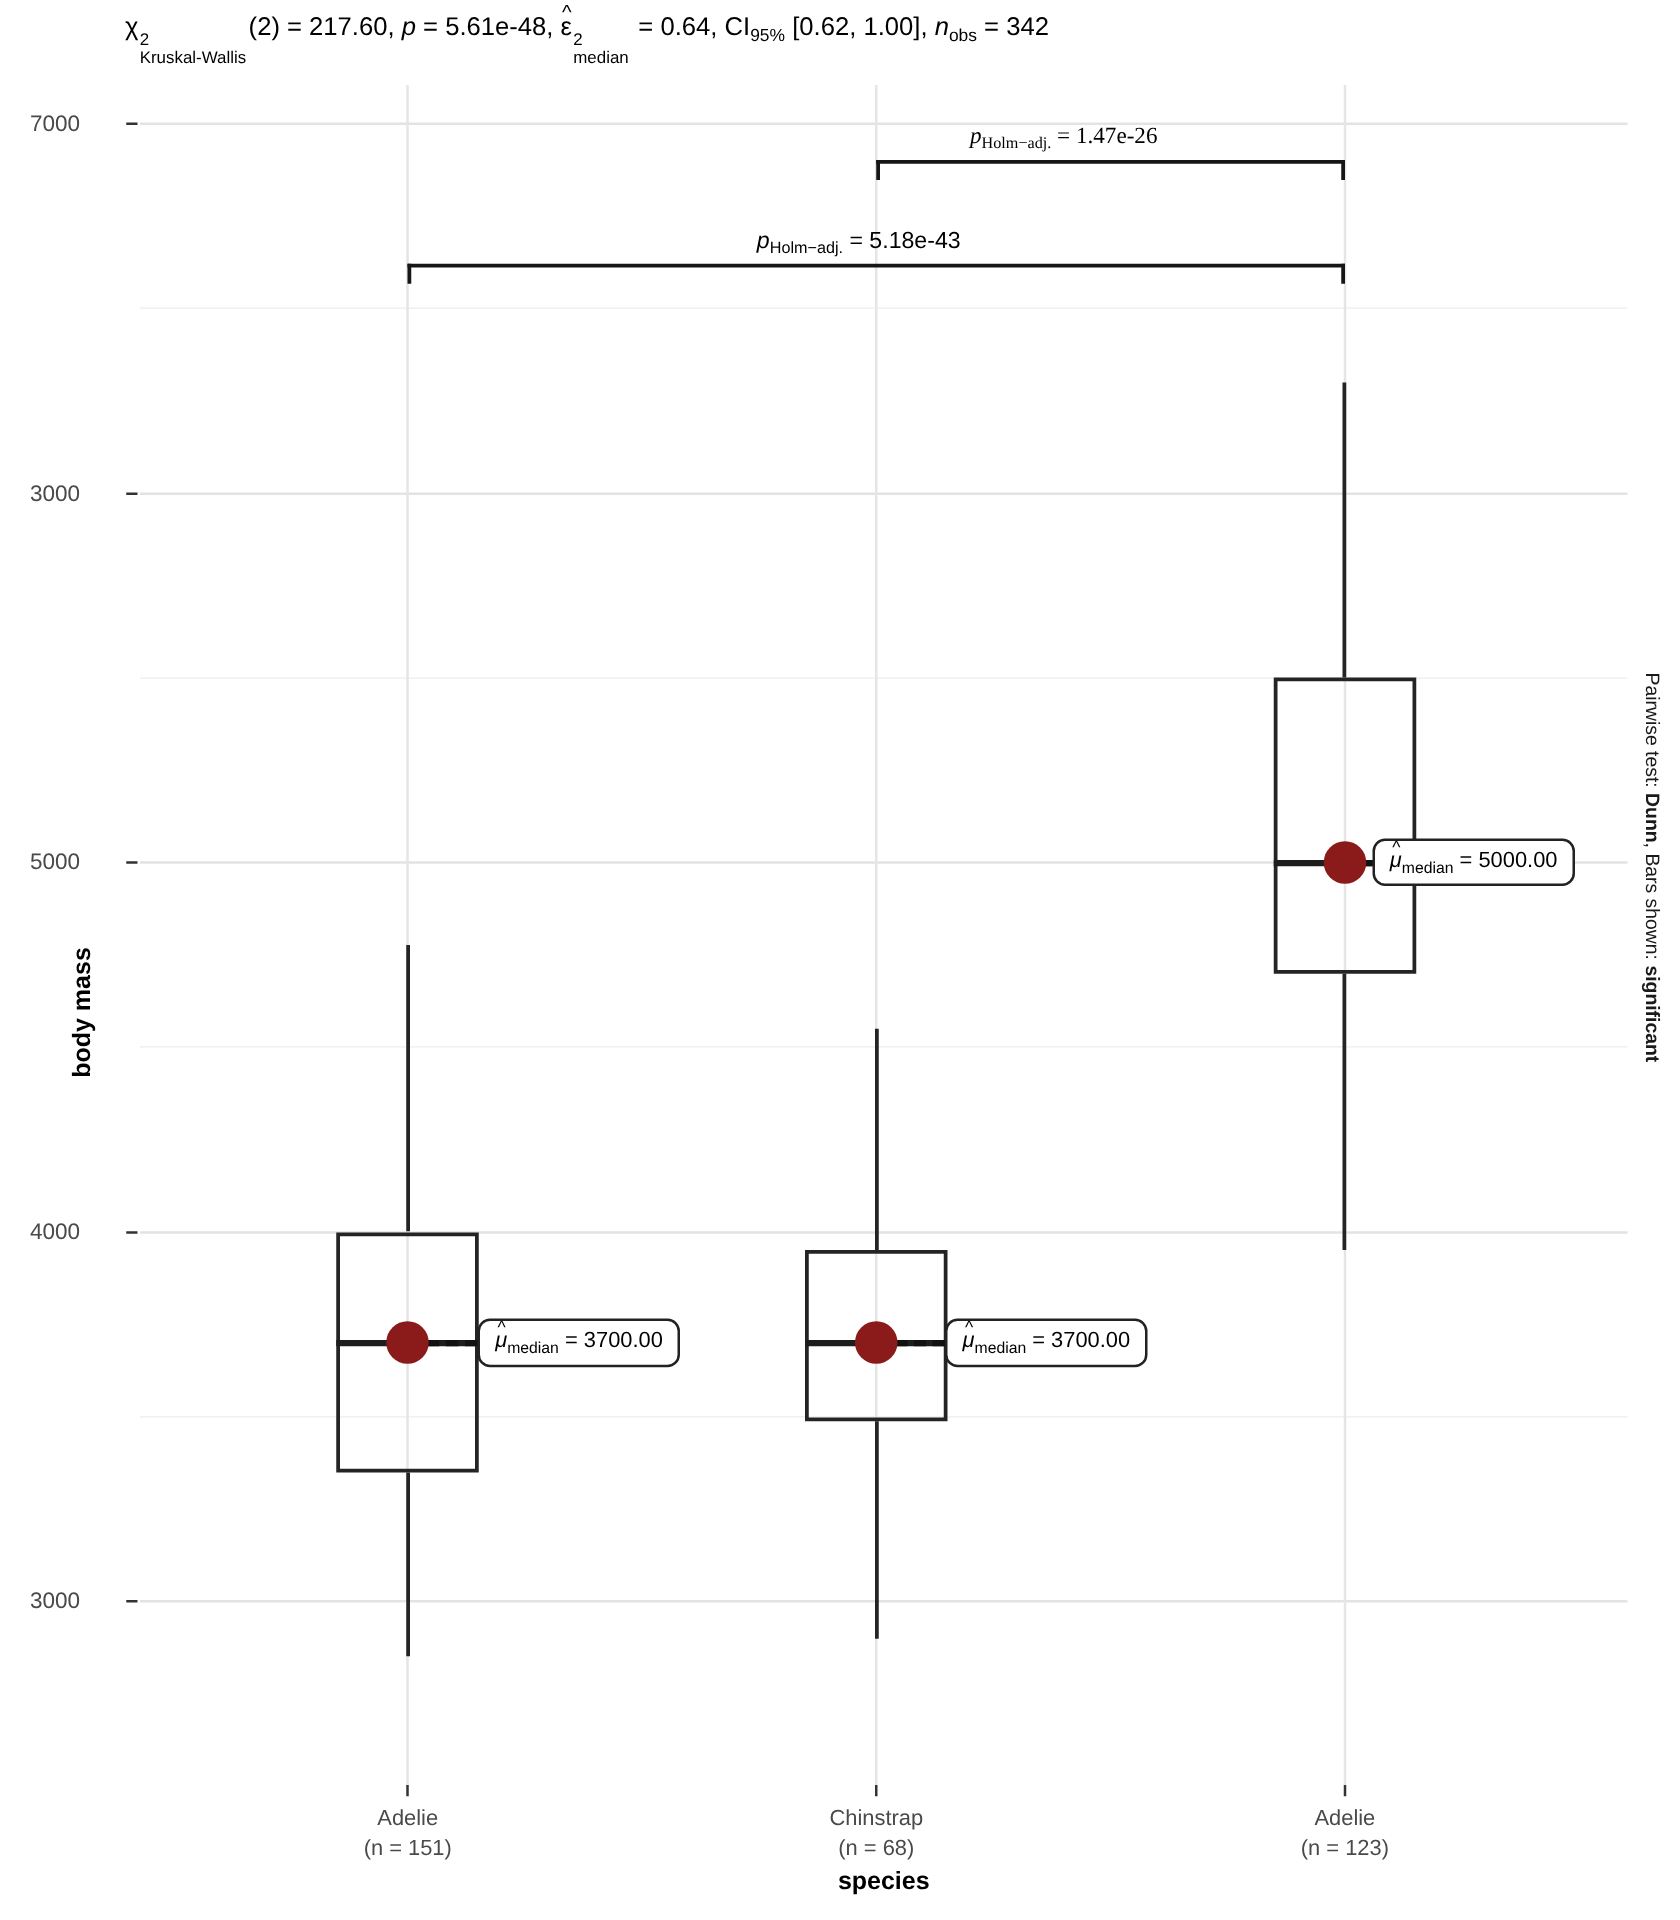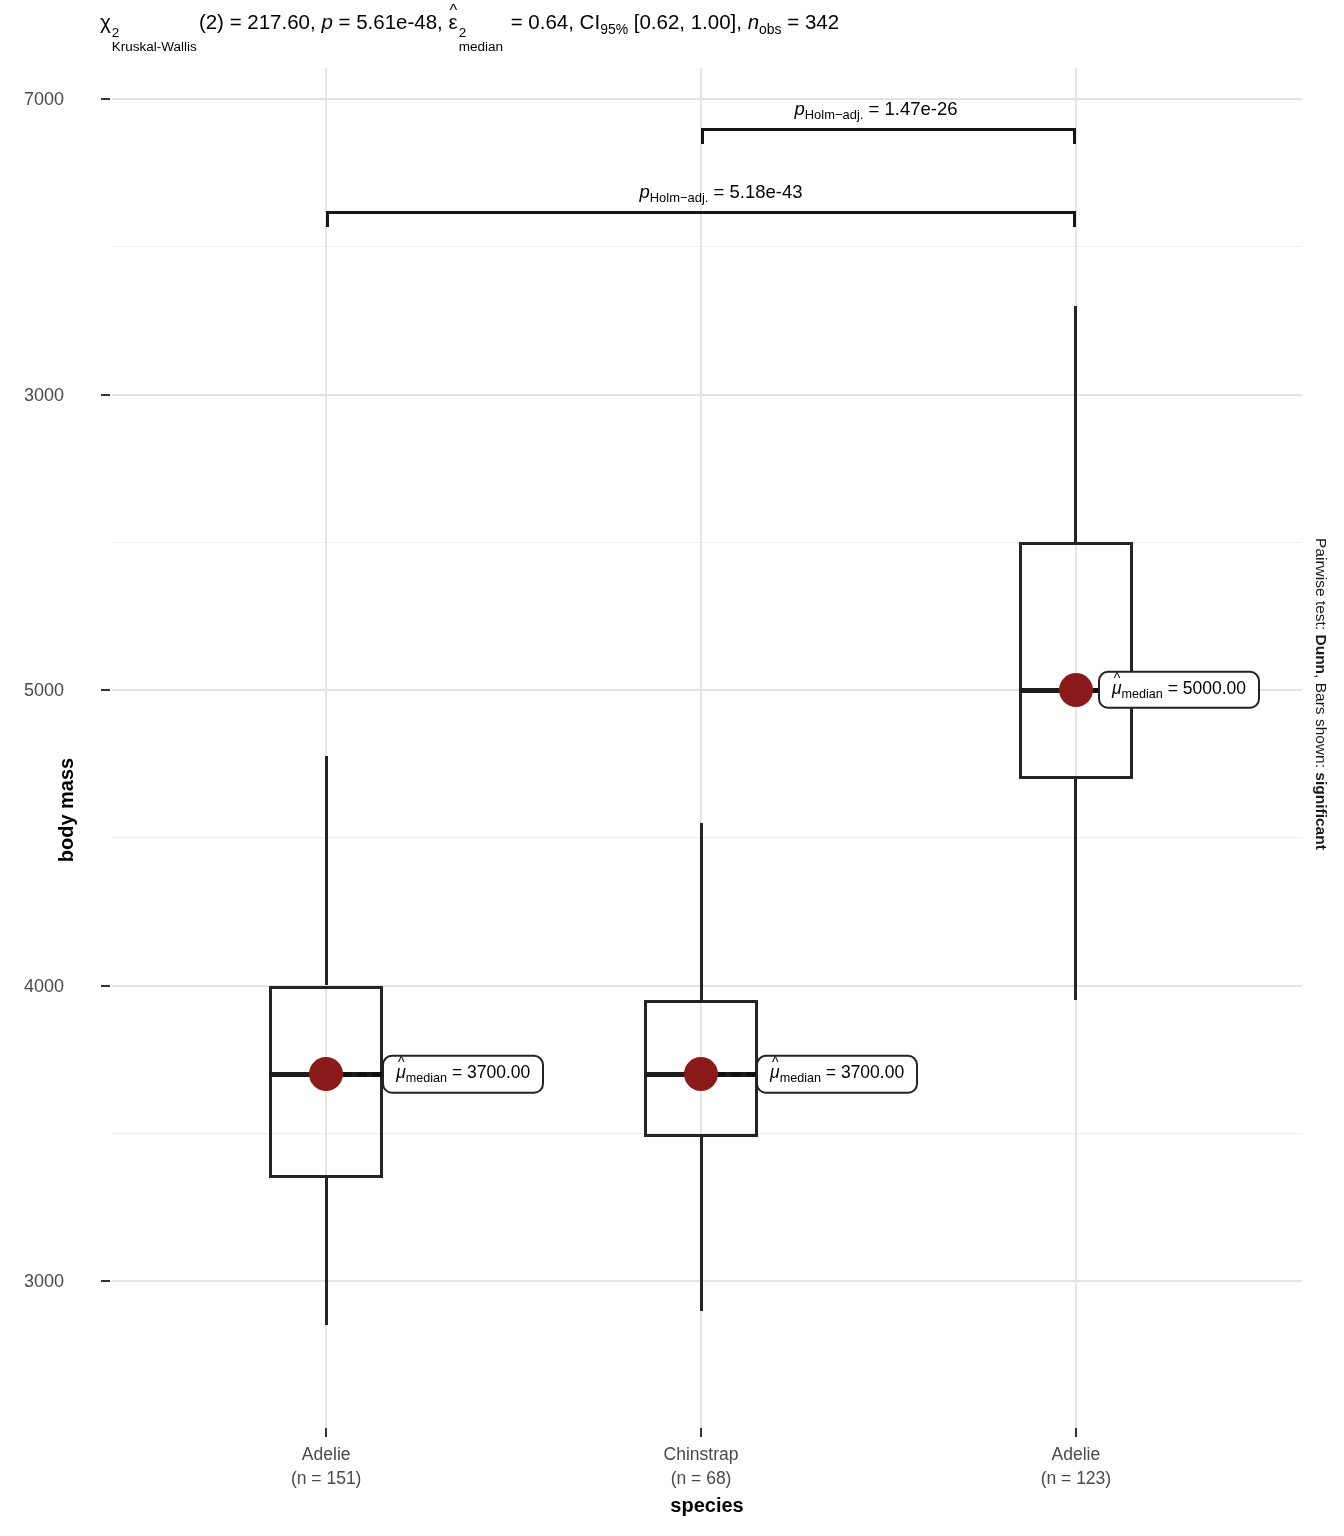--- a/index.html
+++ b/index.html
@@ -89,25 +89,25 @@
       <div class="whisker" style="left: 962.4px; top: 237.85px; height: 236.4px;"></div>
       <div class="whisker" style="left: 962.4px; top: 710.65px; height: 221.625px;"></div>
       <div class="boxrect" style="left: 906.9px; top: 474.25px; width: 114px; height: 236.4px;"></div>
       <div class="medline" style="left: 906.9px; top: 619.5px; width: 114px;"></div>
       <div class="medconnect" style="left: 963.9px; top: 619.5px; width: 22px;"></div>
       <div class="medpoint" style="left: 946.9px; top: 605px; background: rgb(139, 26, 26);"></div>
       <div class="medlabel" style="left: 985.9px; top: 622px;"><span class="italic hat"><span class="hat-mark">^</span>μ</span><span class="sub">median</span><span> = 5000.00</span></div>
       <div class="bracket-line" style="left: 589.05px; top: 60px; width: 374.85px;"></div>
       <div class="bracket-tick" style="left: 589.05px; top: 60px; height: 16px;"></div>
       <div class="bracket-tick" style="left: 960.9px; top: 60px; height: 16px;"></div>
-      <div class="bracket-label" style="left: 764px; top: 54px;"><span class="italic">p</span><span class="sub">Holm−adj.</span><span> = 1.47e-26</span></div>
+      <div class="bracket-label" style="left: 739px; top: 54px; font-family: Liberation Serif, serif;"><span class="italic">p</span><span class="sub">Holm−adj.</span><span> = 1.47e-26</span></div>
       <div class="bracket-line" style="left: 214.2px; top: 143px; width: 749.7px;"></div>
       <div class="bracket-tick" style="left: 214.2px; top: 143px; height: 16px;"></div>
       <div class="bracket-tick" style="left: 960.9px; top: 143px; height: 16px;"></div>
-      <div class="bracket-label" style="left: 609px; top: 137px; text-align: center;"><span class="italic">p</span><span class="sub">Holm−adj.</span><span> = 5.18e-43</span></div>
+      <div class="bracket-label" style="left: 575px; top: 137px; text-align: center;"><span class="italic">p</span><span class="sub">Holm−adj.</span><span> = 5.18e-43</span></div>
     </div>
   <div id="y-axis-title">body mass</div>
   <div id="x-axis-title">species</div>
   <div id="right-caption"><span>Pairwise test: </span><span class="bold">Dunn</span><span>, Bars shown: </span><span class="bold">significant</span></div>
 <div class="ytick-mark" style="left: 101px; top: 98px;"></div>
     <div class="ytick-label" style="top: 99px;">7000</div>
     <div class="ytick-mark" style="left: 101px; top: 393.5px;"></div>
     <div class="ytick-label" style="top: 394.5px;">3000</div>
     <div class="ytick-mark" style="left: 101px; top: 689px;"></div>
     <div class="ytick-label" style="top: 690px;">5000</div>

